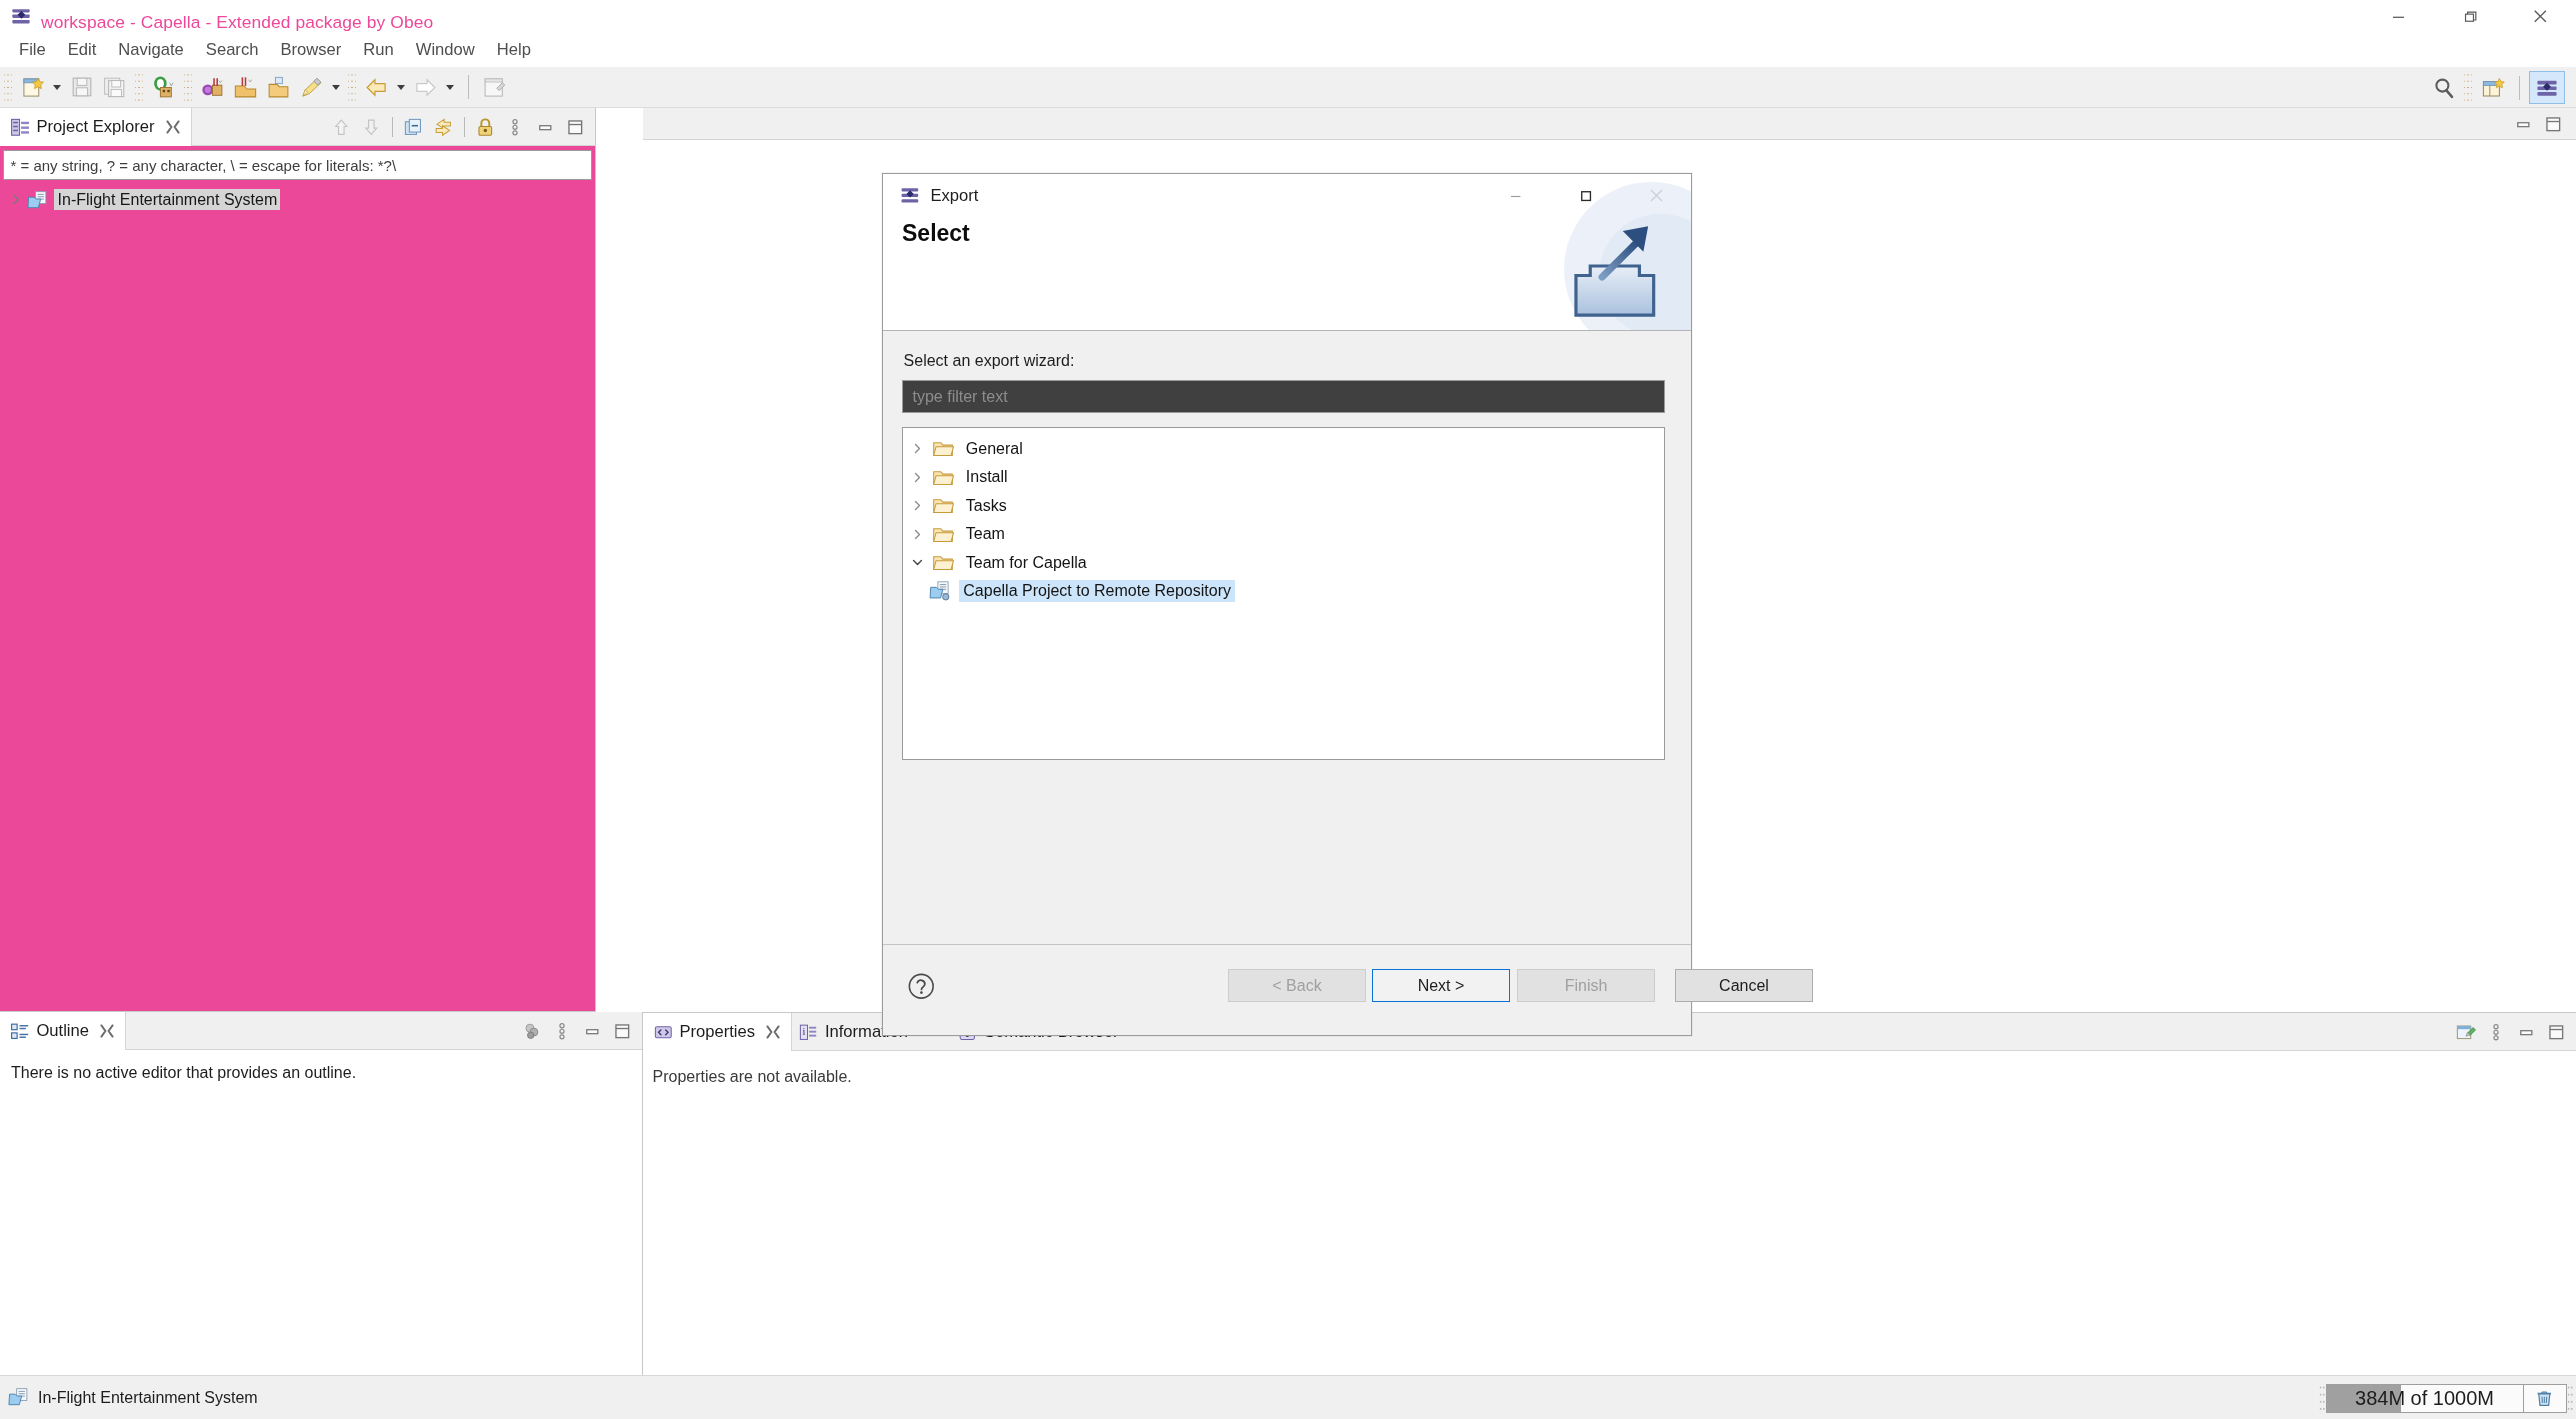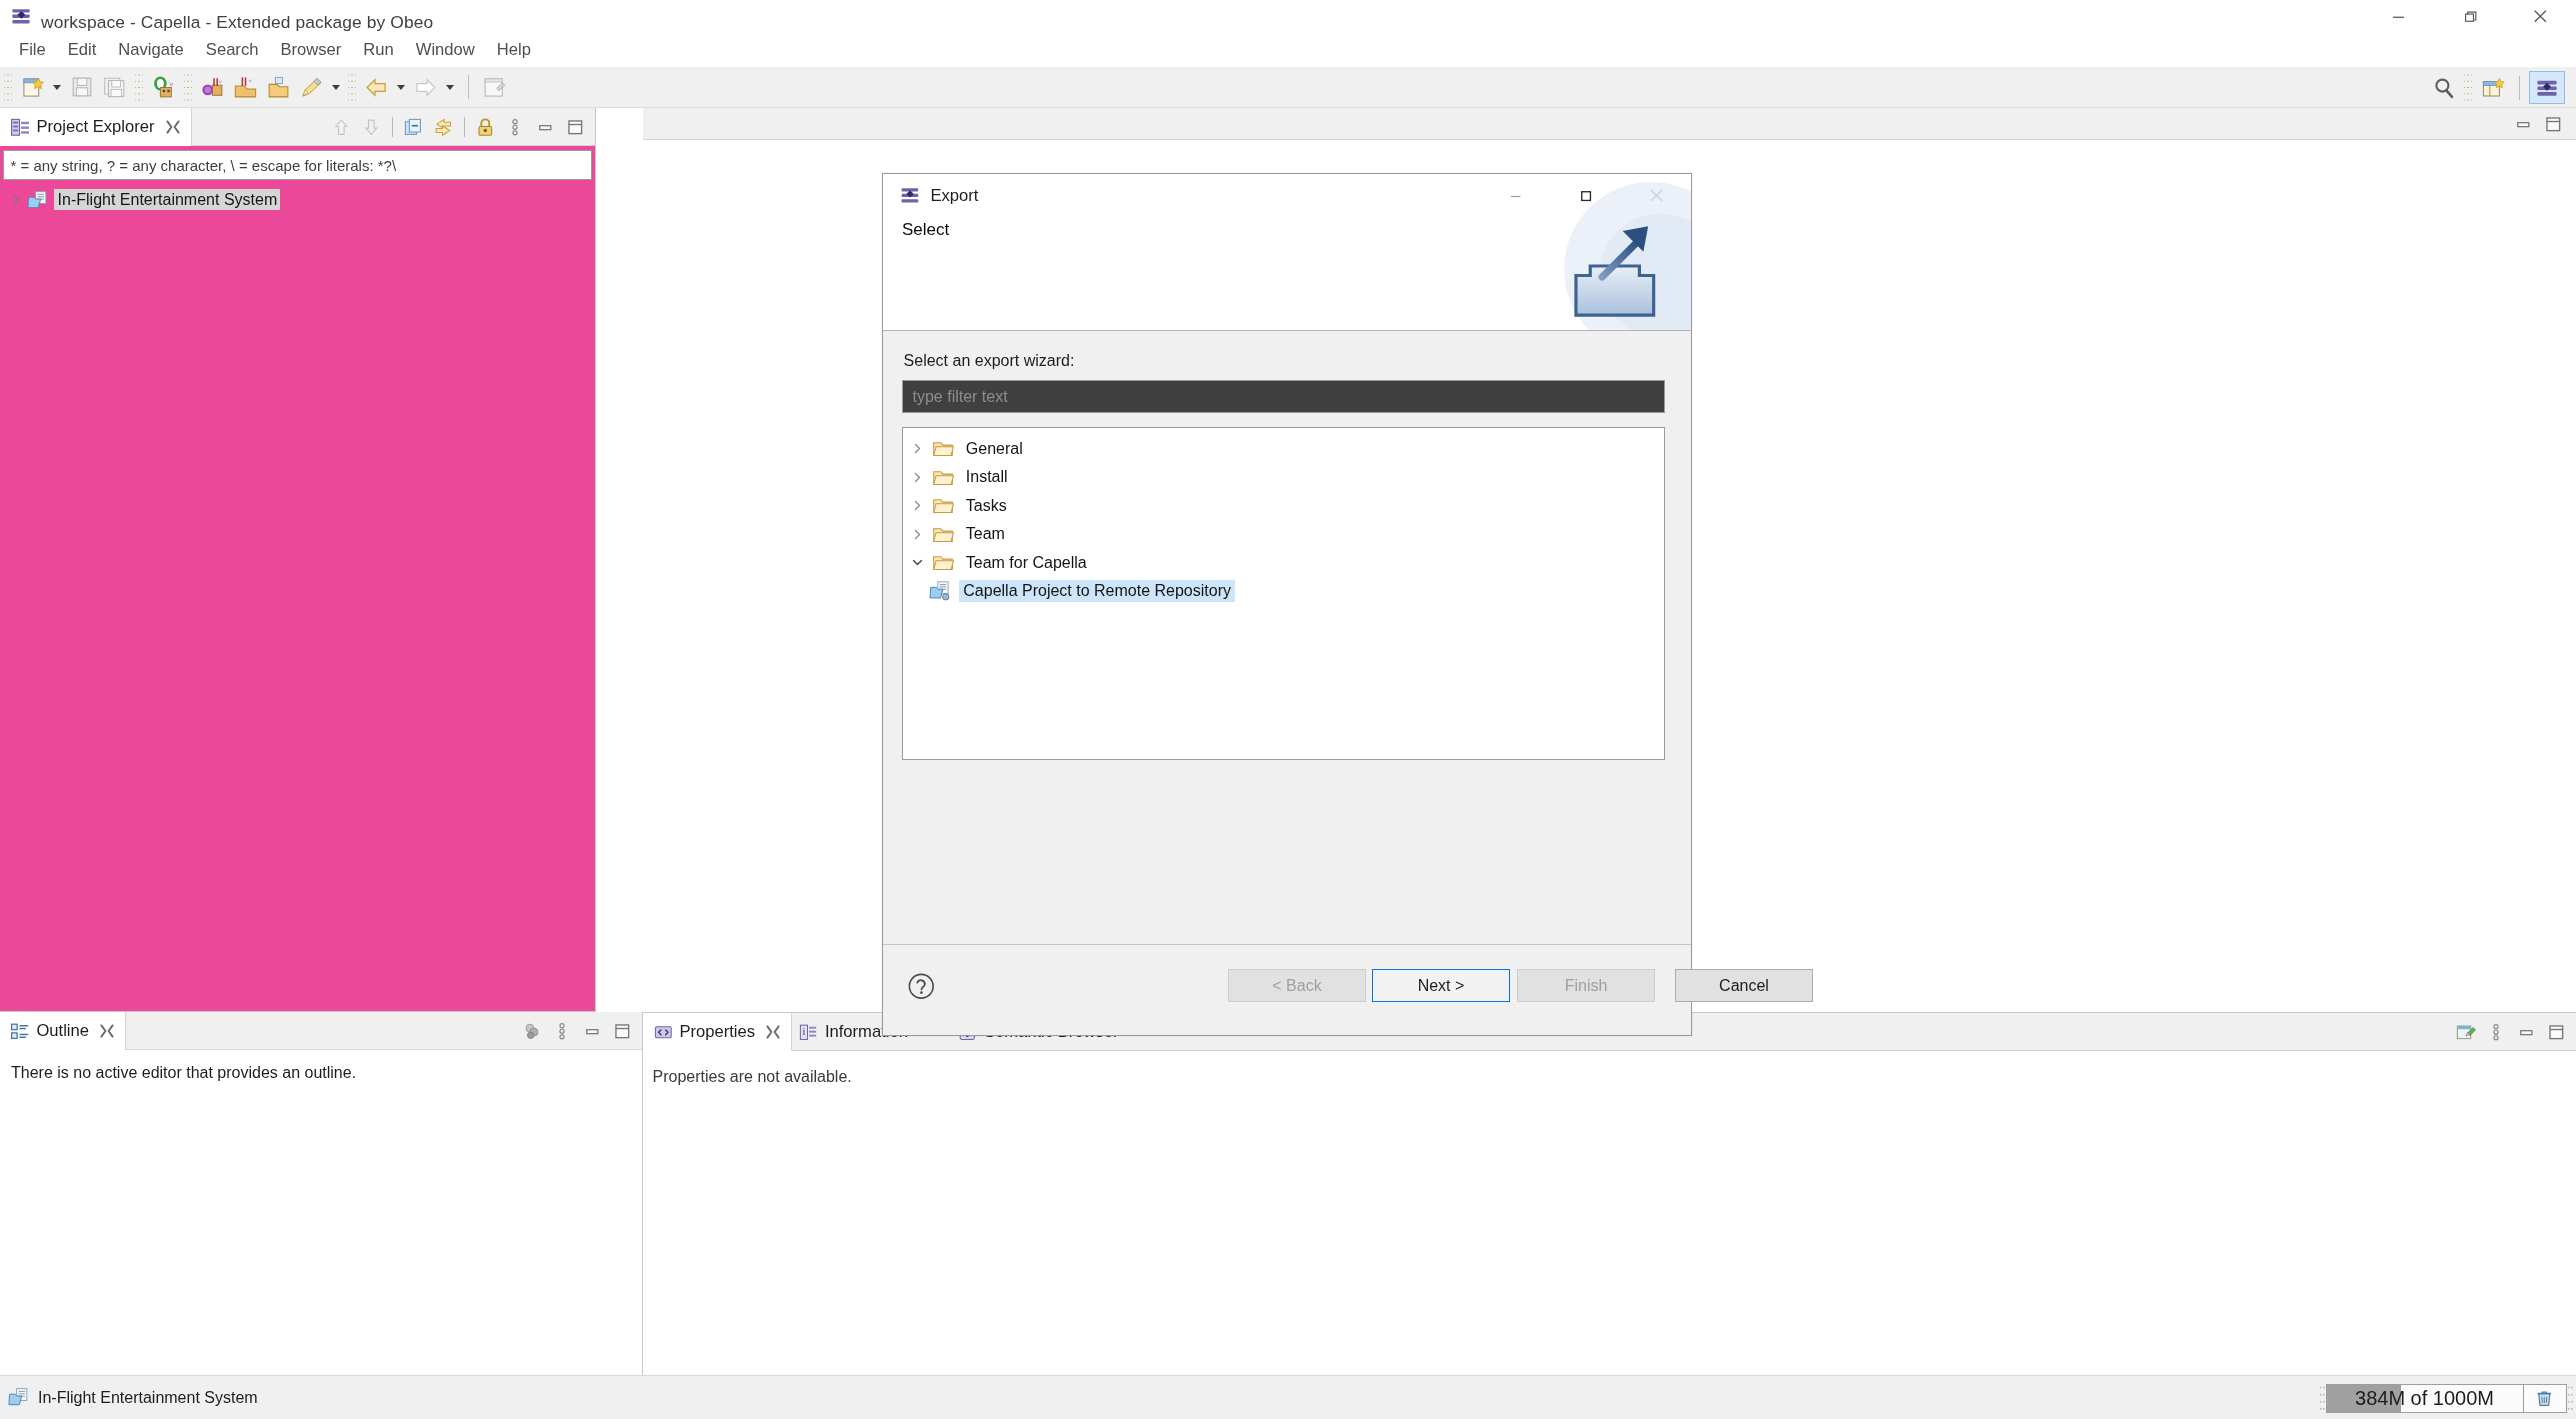--- a/index.html
+++ b/index.html
@@ -13,21 +13,21 @@
   body { position: relative; }
 
   
   #titlebar {
     position: absolute; left: 0; top: 0; width: 2576px; height: 32px;
     background: #ffffff;
     display: flex; align-items: center;
   }
   #titlebar .app-icon { margin-left: 9.5px; margin-right: 9.5px; width: 22px; height: 22px; }
   #titlebar .title-text {
-    font-size: 17.4px; color: #404040; letter-spacing: 0.1px; margin-top: 12px;
+    font-size: 17.4px; color: #ec4899; letter-spacing: 0.1px; margin-top: 12px;
   }
   .win-buttons { position: absolute; right: 0; top: 0; height: 32px; display: flex; }
   .win-btn {
     width: 71px; height: 32px; display: flex; align-items: center; justify-content: center;
     color: #5a5a5a;
   }
   .win-btn svg { display: block; }
 
   
   #menubar {
@@ -181,21 +181,21 @@
   #dlg-banner {
     position: relative; width: 100%; height: 157px; background: #ffffff;
     border-bottom: 0.8px solid #b4b4b4; overflow: hidden;
   }
   #dlg-titlebar { position: relative; height: 43px; display: flex; align-items: center; }
   #dlg-titlebar .dlg-icon { margin-left: 17.4px; margin-right: 9.5px; width: 20.6px; height: 20.6px; }
   #dlg-titlebar .dlg-title { font-size: 16.6px; color: #1d1d1d; }
   .dlg-win-buttons { position: absolute; right: 0; top: 0; height: 43px; display: flex; }
   .dlg-win-btn { width: 70px; height: 43px; display: flex; align-items: center; justify-content: center; }
   #dlg-heading {
-    position: absolute; left: 19px; top: 46px; font-size: 17px; font-weight: normal; color: #0c0c0c;
+    position: absolute; left: 19px; top: 46px; font-size: 23px; font-weight: bold; color: #0c0c0c;
   }
   #dlg-banner-art {
     position: absolute; right: 0; top: 0; width: 238px; height: 157px;
   }
 
   #dlg-body { position: relative; padding: 0; height: 570px; }
   .dlg-label { position: absolute; left: 20.6px; top: 21.4px; font-size: 16px; color: #1d1d1d; }
   #dlg-filter {
     position: absolute; left: 19px; top: 49px; width: 763px; height: 33px;
     background: #404040; border: 0.8px solid #9b9b9b; display: flex; align-items: center; padding: 0 9.5px;

